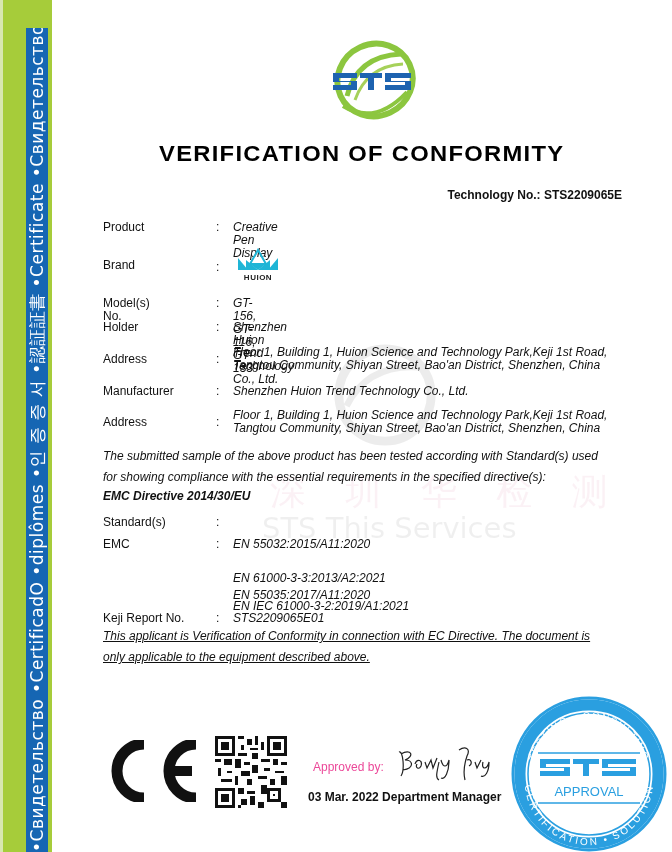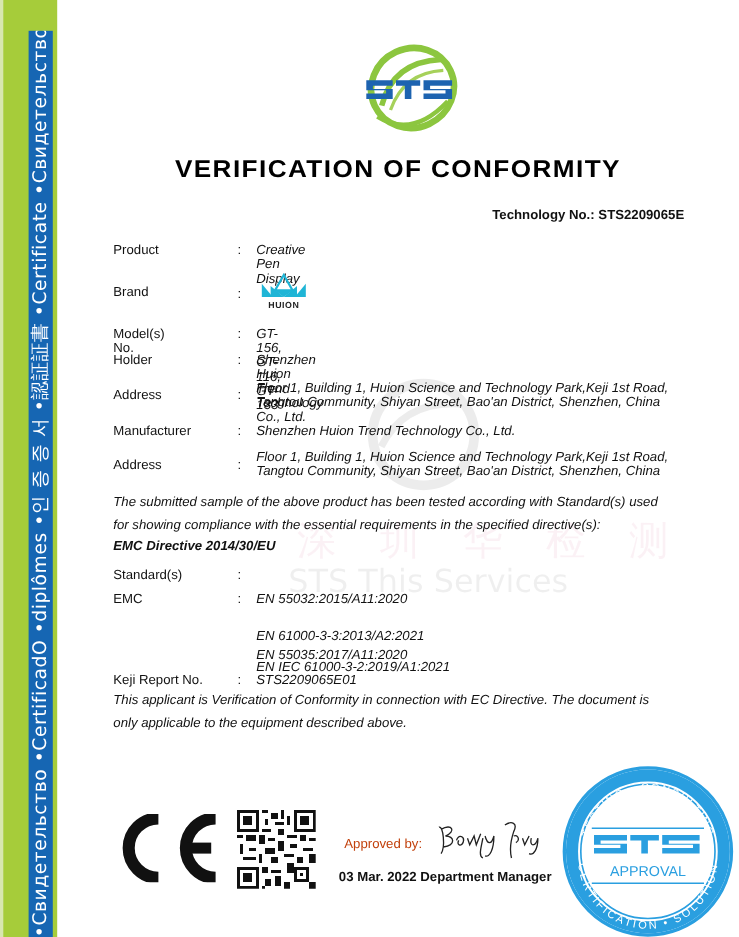--- a/index.html
+++ b/index.html
@@ -30,21 +30,21 @@
   .lbl { position: absolute; left: 103px; }
   .colon { position: absolute; left: 216px; }
   .val { position: absolute; left: 233px; font-style: italic; }
 
   .para { position: absolute; left: 103px; font-size: 12px; font-style: italic; color: #111; line-height: 21px; width: 530px; }
   .directive { position: absolute; left: 103px; top: 489px; font-size: 12px; font-weight: bold; font-style: italic; }
 
   .ce { position: absolute; left: 104px; top: 740px; width: 96px; height: 62px; }
   .qr { position: absolute; left: 215px; top: 736px; width: 72px; height: 72px; }
 
-  .approved { position: absolute; left: 313px; top: 760px; font-size: 12px; color: #c2410c; }
+  .approved { position: absolute; left: 313px; top: 760px; font-size: 12px; color: #ec4899; }
   .signature { position: absolute; left: 397px; top: 742px; width: 110px; height: 40px; }
   .sign-date { position: absolute; left: 308px; top: 790px; font-size: 12px; font-weight: bold; color: #111; }
 
   .stamp { position: absolute; left: 508px; top: 693px; width: 162px; height: 162px; }
 </style>
 </head>
 <body>
 
 <div class="side-green">
   <div class="edge"></div>
@@ -146,21 +146,21 @@
   <span class="val" style="top:17px;white-space:nowrap;margin-top:45px;">EN IEC 61000-3-2:2019/A1:2021</span>
   <span class="val" style="top:34px;white-space:nowrap;text-align:center;">EN 61000-3-3:2013/A2:2021</span>
   <span class="val" style="top:51px;white-space:nowrap;">EN 55035:2017/A11:2020</span>
 </div>
 <div class="row" style="top:612px;">
   <span class="lbl" style="white-space:nowrap;">Keji Report No.</span>
   <span class="colon">:</span>
   <span class="val">STS2209065E01</span>
 </div>
 
-<div class="para" style="top:626px;">
+<div class="para" style="top:626px;text-decoration:underline;">
   <div>This applicant is Verification of Conformity in connection with EC Directive. The document is</div>
   <div>only applicable to the equipment described above.</div>
 </div>
 
 <svg class="ce" viewBox="0 0 96 62">
   <path d="M40 4 A27 27 0 1 0 40 58" fill="none" stroke="#111" stroke-width="11"></path>
   <path d="M92 4 A27 27 0 1 0 92 58" fill="none" stroke="#111" stroke-width="11"></path>
   <rect x="66" y="26" width="22" height="10" fill="#111"></rect>
 </svg>
 

